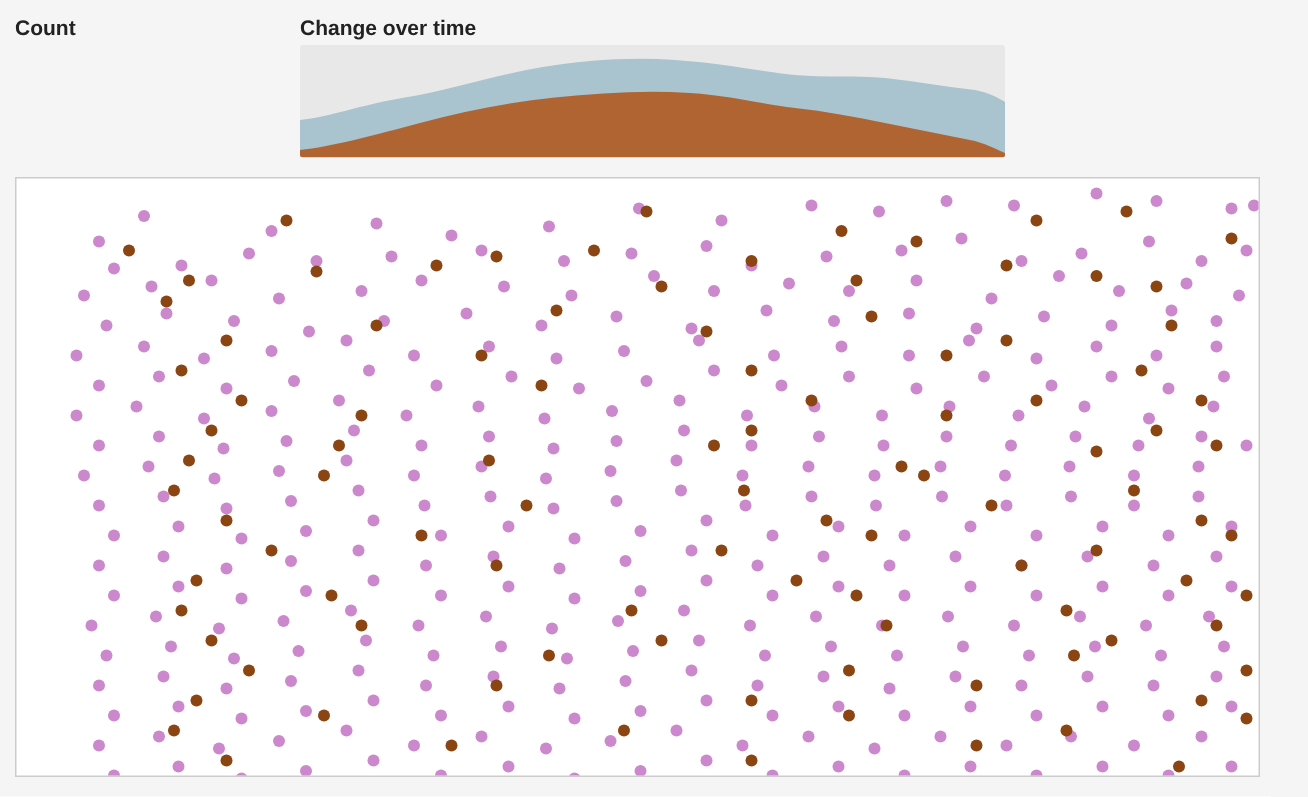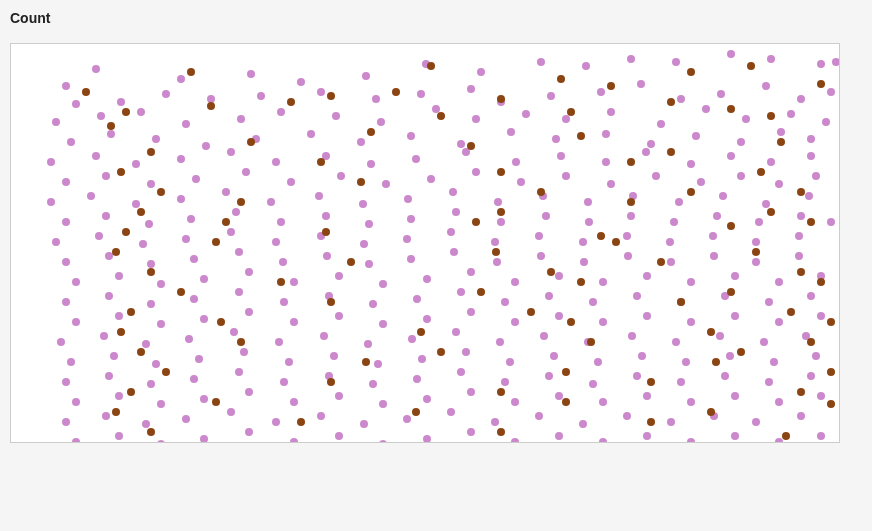--- a/index.html
+++ b/index.html
@@ -95,20 +95,31 @@
     .dot-sick { background: #8B4513; }
   </style>
 </head>
 <body>
 
 <div class="top-section">
   <div class="count-panel">
     <div class="count-title">Count</div>
   </div>
 
+  <div class="chart-panel">
+    <div class="chart-title">Change over time</div>
+    <div class="time-chart">
+      <svg width="470" height="75" xmlns="http://www.w3.org/2000/svg">
+
+        <path d="M0,75 L0,50 C20,48 40,40 70,35 C100,30 130,20 160,15 C190,10 220,8 250,10 C280,12 310,18 330,20 C350,22 370,20 390,22 C410,24 430,28 450,30 C460,32 465,35 470,38 L470,75 Z" fill="#9dbcca" opacity="0.85"></path>
+
+        <path d="M0,75 L0,70 C20,68 50,60 80,52 C110,44 140,38 170,35 C200,32 230,30 260,32 C290,34 310,40 330,42 C350,44 370,48 390,52 C410,56 430,60 450,64 C460,67 465,70 470,72 L470,75 Z" fill="#b05a20" opacity="0.9"></path>
+      </svg>
+    </div>
+  </div>
 </div>
 
 <div class="scatter-area" id="scatter-area">
 <div class="dot dot-recovered" style="left: 55px; top: 42px;"></div>
     <div class="dot dot-recovered" style="left: 85px; top: 25px;"></div>
     <div class="dot dot-recovered" style="left: 170px; top: 35px;"></div>
     <div class="dot dot-recovered" style="left: 240px; top: 30px;"></div>
     <div class="dot dot-recovered" style="left: 290px; top: 38px;"></div>
     <div class="dot dot-recovered" style="left: 355px; top: 32px;"></div>
     <div class="dot dot-recovered" style="left: 415px; top: 20px;"></div>

